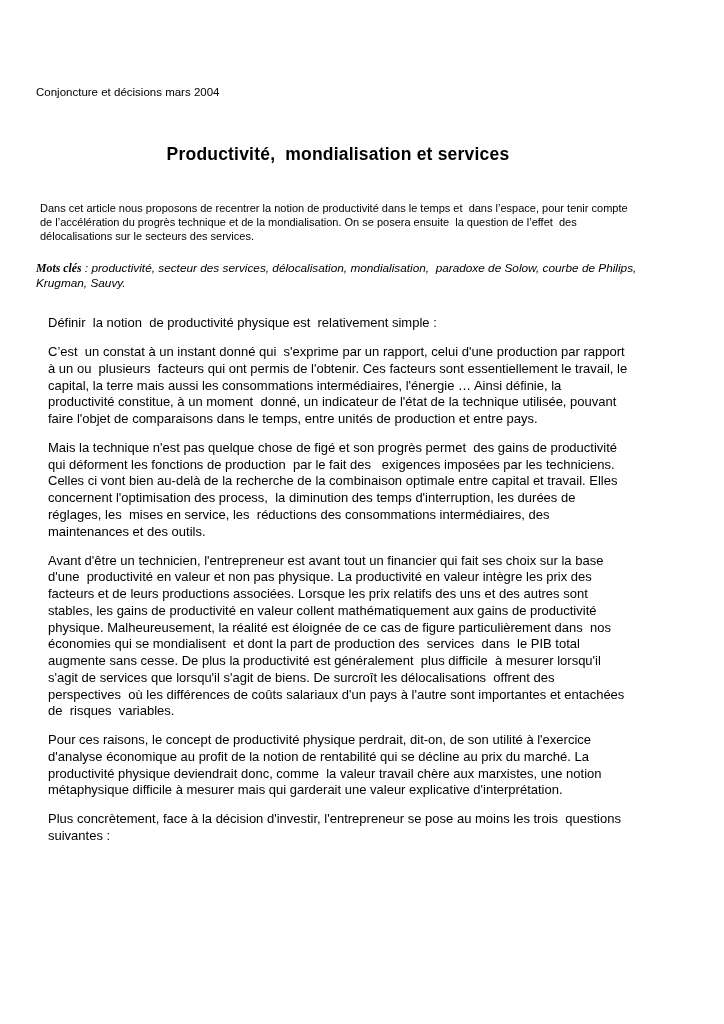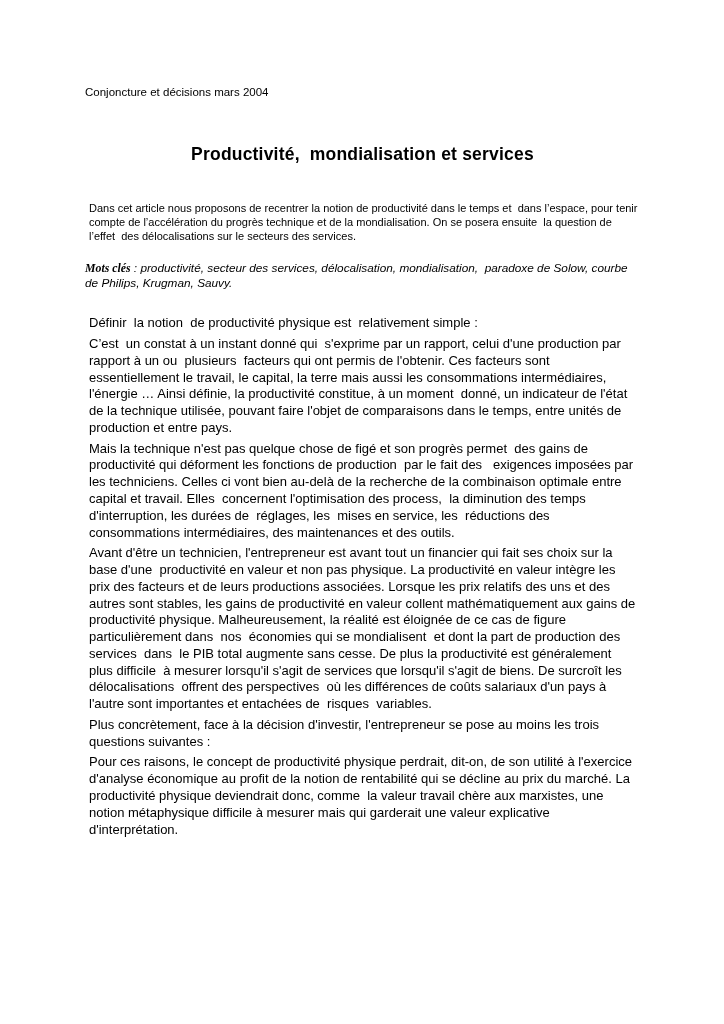--- a/index.html
+++ b/index.html
@@ -6,21 +6,21 @@
     margin: 0;
     padding: 0;
     background: #ffffff;
   }
   .page {
     position: relative;
     width: 724px;
     height: 1024px;
     background: #ffffff;
     box-sizing: border-box;
-    padding: 86px 84px 0 85px;
+    padding: 86px 84px 0 36px;
     font-family: "Liberation Sans", sans-serif;
     color: #000000;
     overflow: hidden;
   }
   .running-header {
     font-size: 11.5px;
     line-height: 1.2;
     white-space: pre-wrap;
   }
   .doc-title {
@@ -47,21 +47,21 @@
   .kw-label {
     font-weight: bold;
     font-family: Liberation Serif, serif;
   }
   .doc-body {
     margin-top: 24px;
     font-size: 13px;
     line-height: 1.29;
   }
   .doc-body p {
-    margin: 4px;
+    margin: 12px;
     white-space: pre-wrap;
   }
 </style>
 </head>
 <body>
 
 <div class="page">
 
   <div class="running-header">Conjoncture et décisions mars 2004</div>
 
@@ -69,17 +69,17 @@
 
   <p class="abstract">Dans cet article nous proposons de recentrer la notion de productivité dans le temps et  dans l’espace, pour tenir compte de l’accélération du progrès technique et de la mondialisation. On se posera ensuite  la question de l’effet  des délocalisations sur le secteurs des services.</p>
 
   <p class="keywords"><span class="kw-label">Mots clés</span><span class="kw-text"> : productivité, secteur des services, délocalisation, mondialisation,  paradoxe de Solow, courbe de Philips, Krugman, Sauvy.</span></p>
 
   <div class="doc-body">
     <p>Définir  la notion  de productivité physique est  relativement simple :</p>
     <p>C’est  un constat à un instant donné qui  s'exprime par un rapport, celui d'une production par rapport à un ou  plusieurs  facteurs qui ont permis de l'obtenir. Ces facteurs sont essentiellement le travail, le capital, la terre mais aussi les consommations intermédiaires, l'énergie … Ainsi définie, la productivité constitue, à un moment  donné, un indicateur de l'état de la technique utilisée, pouvant faire l'objet de comparaisons dans le temps, entre unités de production et entre pays.</p>
     <p>Mais la technique n'est pas quelque chose de figé et son progrès permet  des gains de productivité qui déforment les fonctions de production  par le fait des   exigences imposées par les techniciens. Celles ci vont bien au-delà de la recherche de la combinaison optimale entre capital et travail. Elles  concernent l'optimisation des process,  la diminution des temps d'interruption, les durées de  réglages, les  mises en service, les  réductions des consommations intermédiaires, des maintenances et des outils.</p>
     <p>Avant d'être un technicien, l'entrepreneur est avant tout un financier qui fait ses choix sur la base d'une  productivité en valeur et non pas physique. La productivité en valeur intègre les prix des facteurs et de leurs productions associées. Lorsque les prix relatifs des uns et des autres sont stables, les gains de productivité en valeur collent mathématiquement aux gains de productivité physique. Malheureusement, la réalité est éloignée de ce cas de figure particulièrement dans  nos  économies qui se mondialisent  et dont la part de production des  services  dans  le PIB total augmente sans cesse. De plus la productivité est généralement  plus difficile  à mesurer lorsqu'il s'agit de services que lorsqu'il s'agit de biens. De surcroît les délocalisations  offrent des perspectives  où les différences de coûts salariaux d'un pays à l'autre sont importantes et entachées de  risques  variables.</p>
+    <p>Pour ces raisons, le concept de productivité physique perdrait, dit-on, de son utilité à l'exercice d'analyse économique au profit de la notion de rentabilité qui se décline au prix du marché. La productivité physique deviendrait donc, comme  la valeur travail chère aux marxistes, une notion métaphysique difficile à mesurer mais qui garderait une valeur explicative d'interprétation.</p>
     <p>Plus concrètement, face à la décision d'investir, l'entrepreneur se pose au moins les trois  questions suivantes :</p>
-    <p>Pour ces raisons, le concept de productivité physique perdrait, dit-on, de son utilité à l'exercice d'analyse économique au profit de la notion de rentabilité qui se décline au prix du marché. La productivité physique deviendrait donc, comme  la valeur travail chère aux marxistes, une notion métaphysique difficile à mesurer mais qui garderait une valeur explicative d'interprétation.</p>
   </div>
 
 </div>
 
 </body></html>

